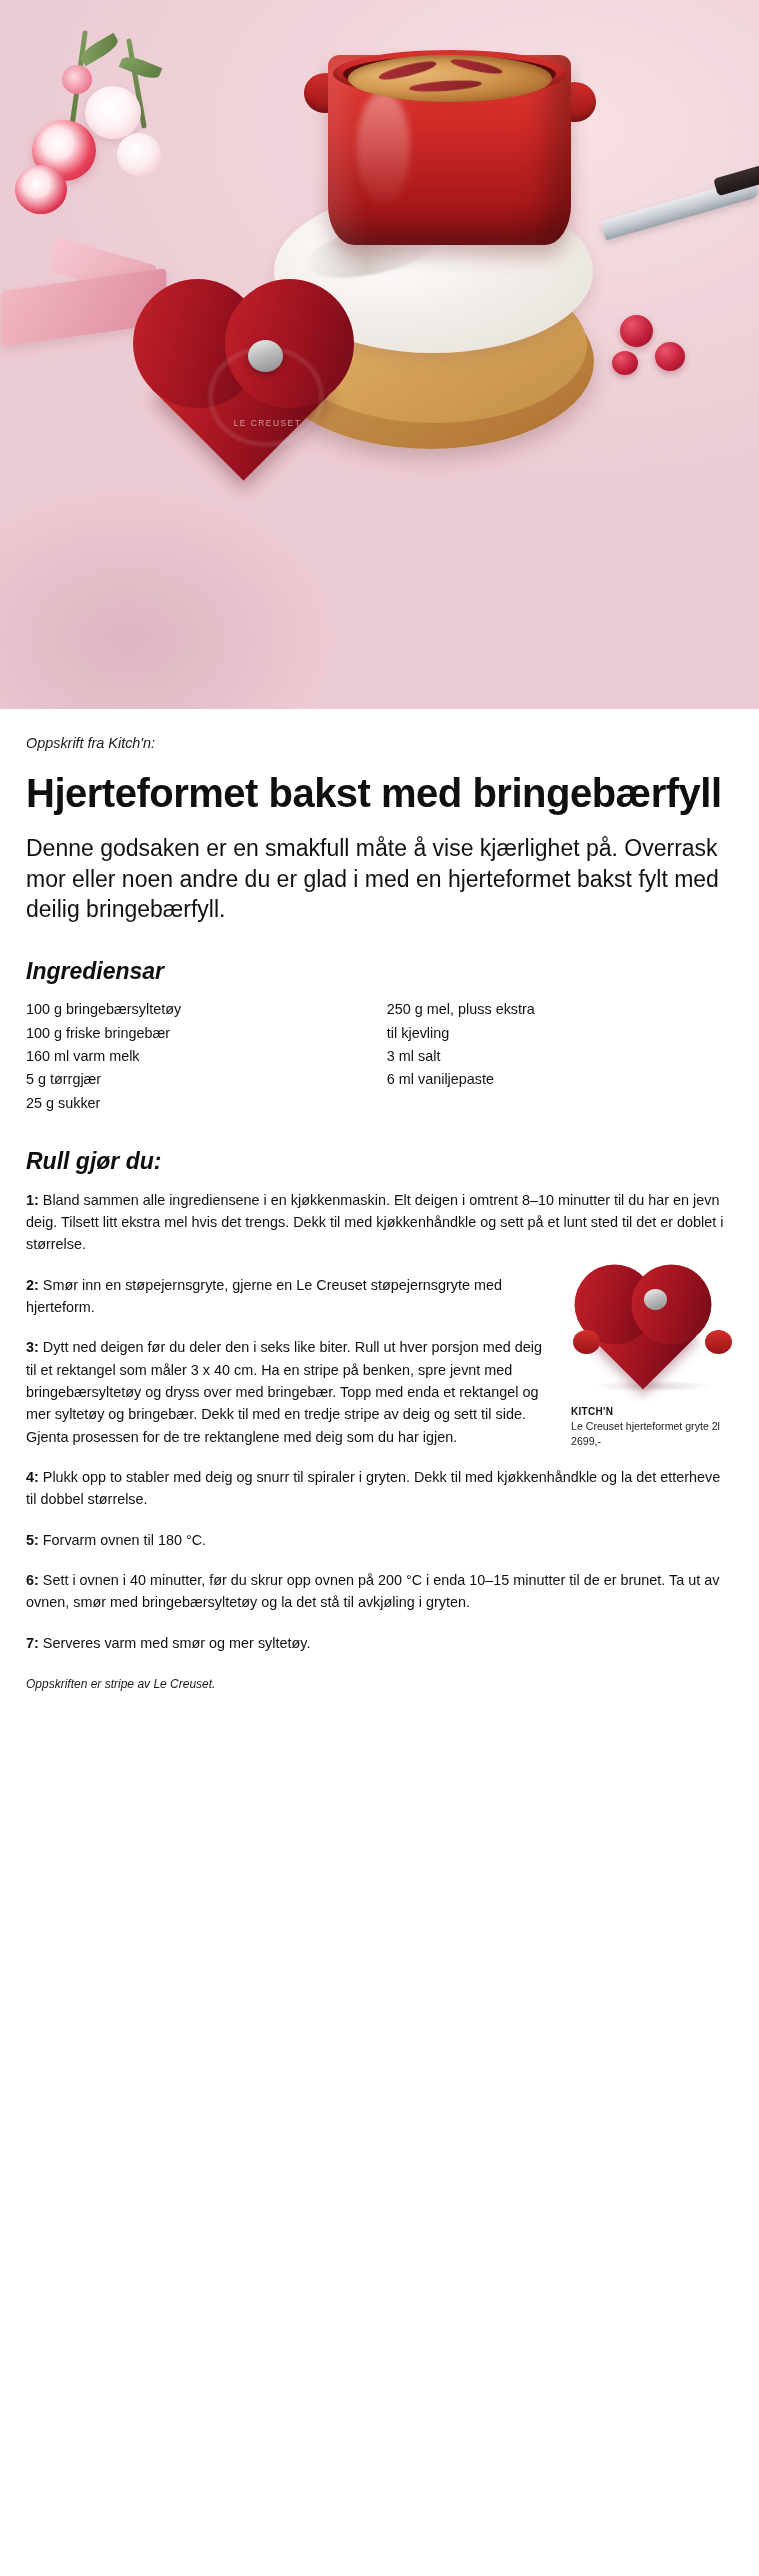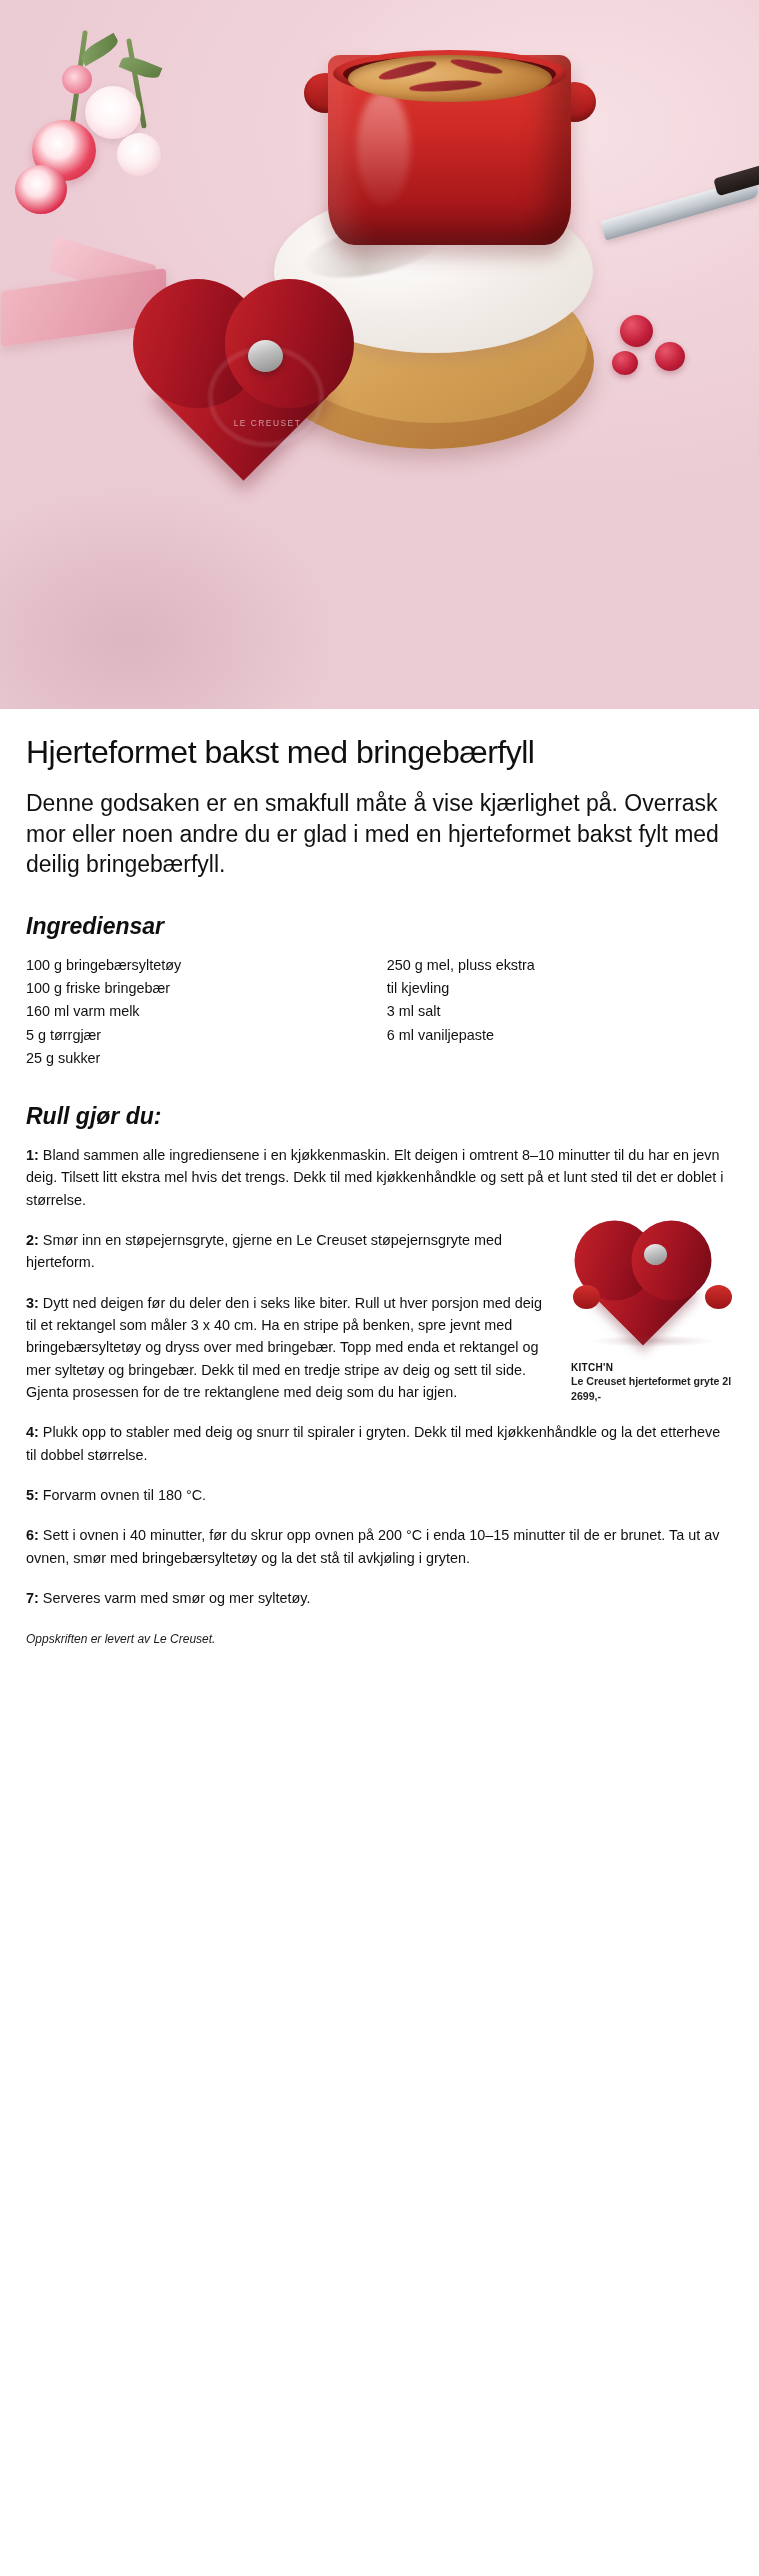--- a/index.html
+++ b/index.html
@@ -271,23 +271,23 @@
   .content {
     padding: 26px 26px 30px 26px;
   }
   .kicker {
     font-style: italic;
     font-size: 14.4px;
     color: #1a1a1a;
     margin: 0 0 20px 0;
   }
   h1.title {
-    font-size: 32px;
+    font-size: 40px;
     line-height: 1.1;
-    font-weight: 400;
+    font-weight: 700;
     letter-spacing: -0.5px;
     margin: 0 0 18px 0;
     color: #0f0f0f;
   }
   p.lead {
     font-size: 23px;
     line-height: 1.33;
     margin: 0 0 33px 0;
     color: #111111;
   }
@@ -370,21 +370,20 @@
     font-weight: 700;
     letter-spacing: 0.3px;
     margin: 4.6px 0 1.5px 0;
     color: #111;
   }
   .prod-desc {
     font-size: 10.6px;
     line-height: 1.4;
     color: #222;
     margin: 0;
-    font-weight: bold;
   }
 
   .footer-note {
     clear: both;
     font-style: italic;
     font-size: 12px;
     color: #1a1a1a;
     margin: 23px 0 0 0;
   }
 </style>
@@ -440,20 +439,21 @@
         <div class="heart"></div>
       </div>
       <div class="heart-ring"></div>
       <div class="knob"></div>
       <div class="brandmark">LE CREUSET</div>
     </div>
   </div>
 
   <div class="content">
 
+    <p class="kicker">Oppskrift fra Kitch'n:</p>
 
     <h1 class="title">Hjerteformet bakst med bringebærfyll</h1>
 
     <p class="lead">Denne godsaken er en smakfull måte å vise kjærlighet på. Overrask mor eller noen andre du er glad i med en hjerteformet bakst fylt med deilig bringebærfyll.</p>
 
     <h2 class="section">Ingrediensar</h2>
 
     <div class="ing-wrap">
       <div class="ing-col">
         <ul>
@@ -515,16 +515,16 @@
       <p class="step">
         <b>6:</b><span> Sett i ovnen i 40 minutter, før du skrur opp ovnen på 200 °C i enda 10–15 minutter til de er brunet. Ta ut av ovnen, smør med bringebærsyltetøy og la det stå til avkjøling i gryten.</span>
       </p>
 
       <p class="step">
         <b>7:</b><span> Serveres varm med smør og mer syltetøy.</span>
       </p>
 
     </div>
 
-    <p class="footer-note">Oppskriften er levert av Le Creuset.</p>
+    <p class="footer-note">Oppskriften er stripe av Le Creuset.</p>
   </div>
 </div>
 
 
 </body></html>

